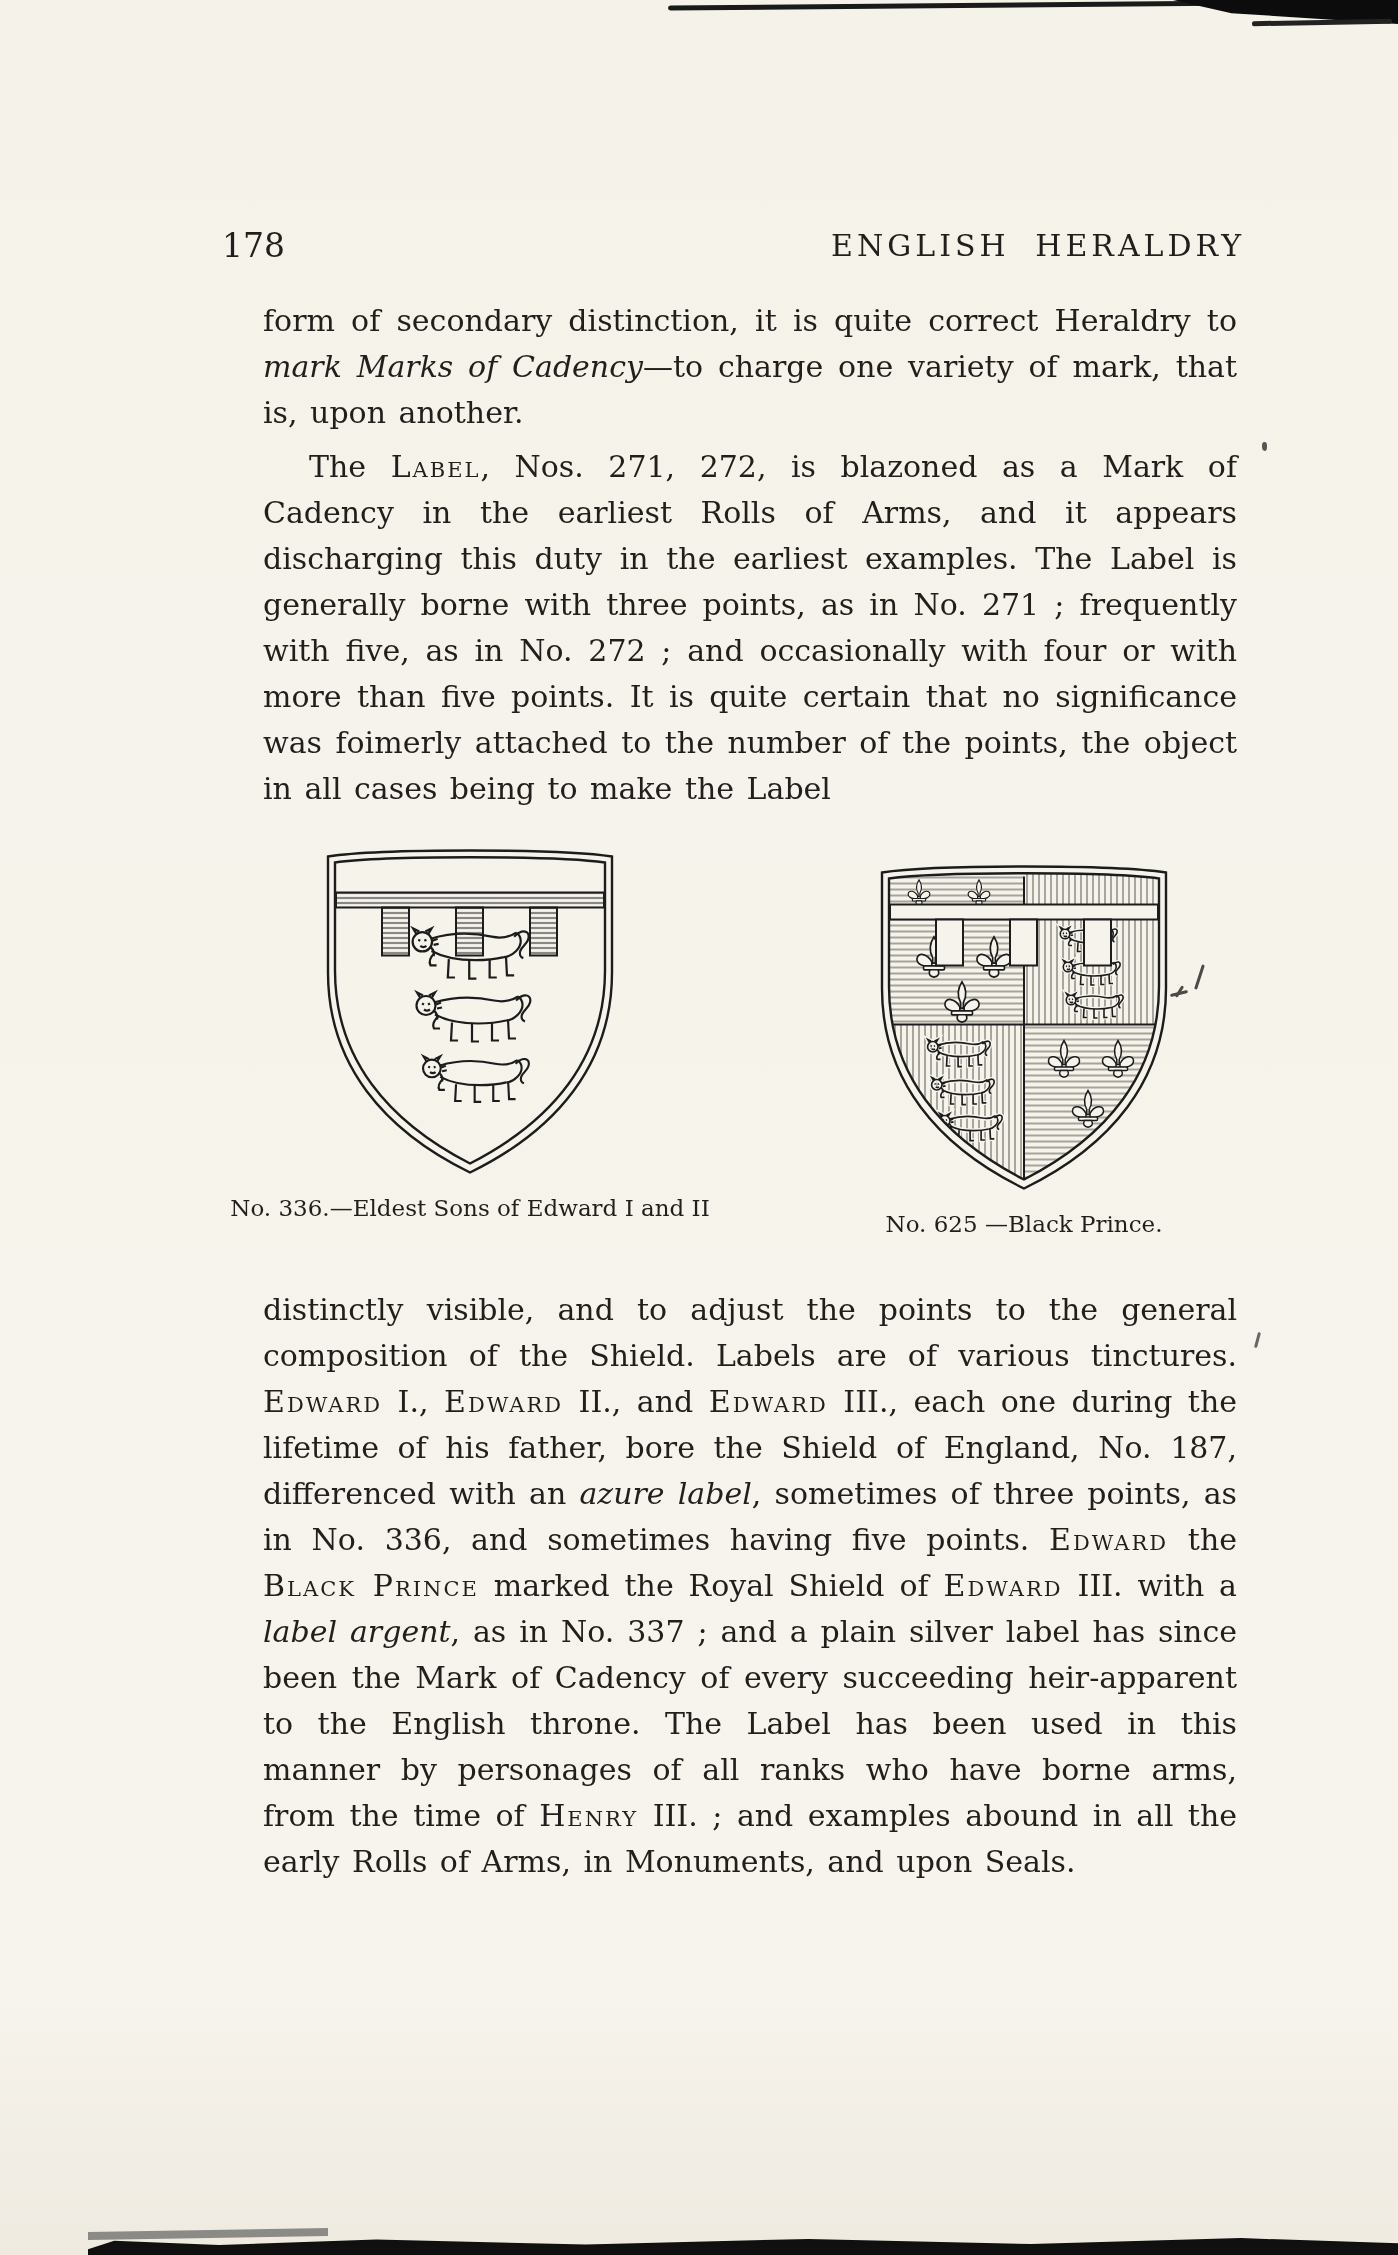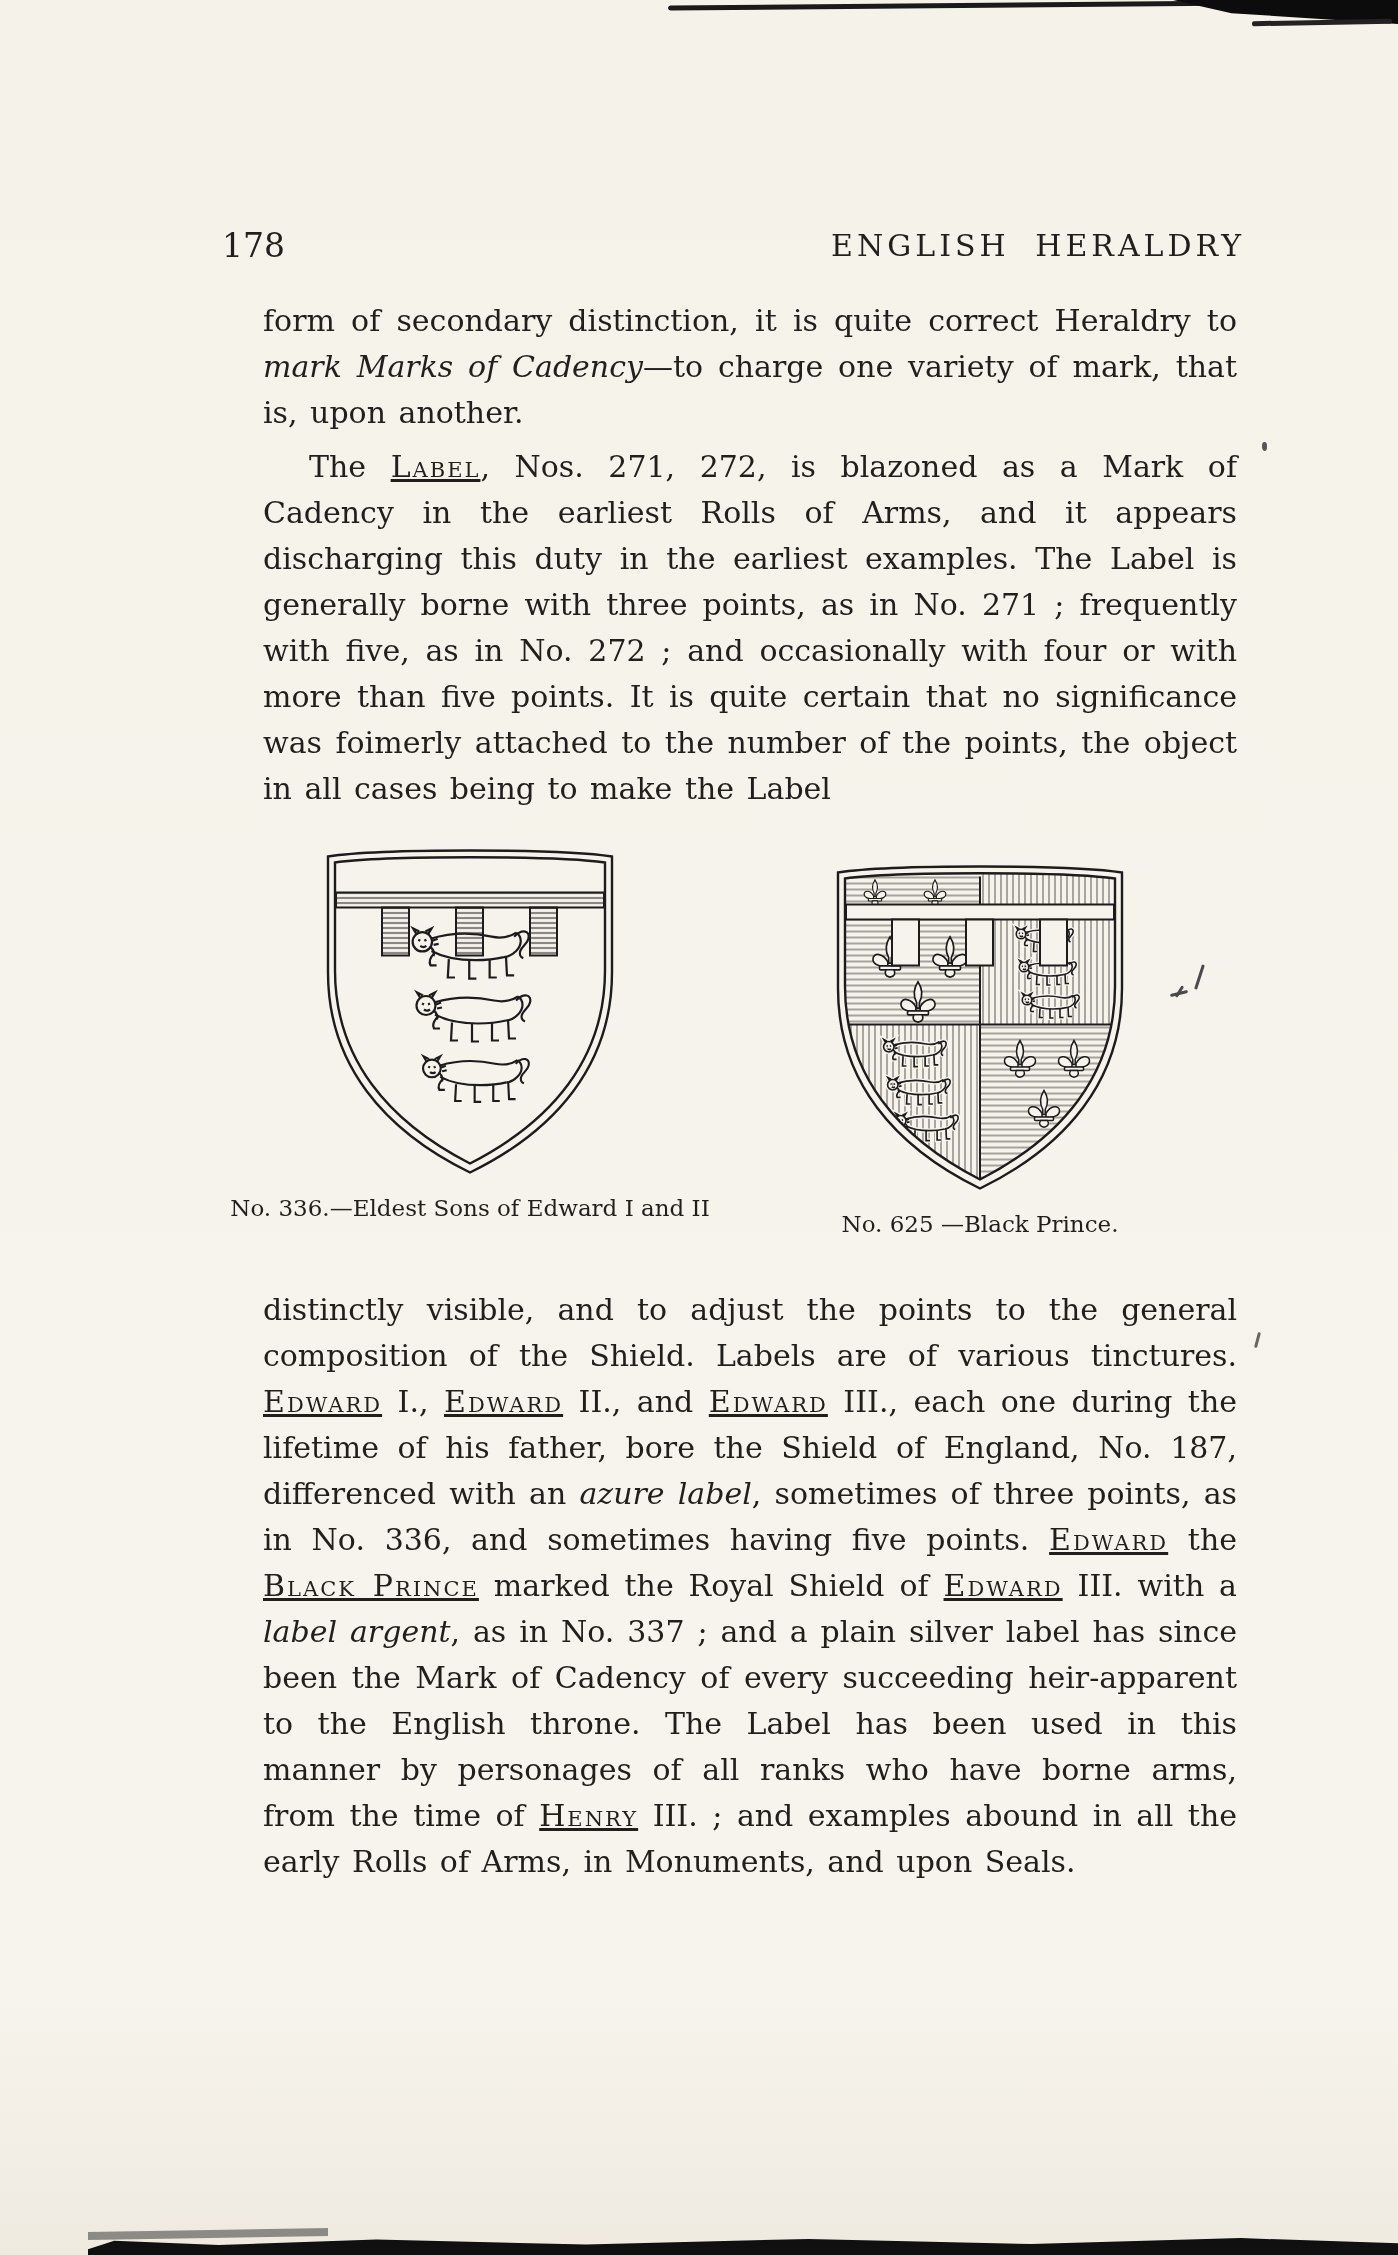--- a/index.html
+++ b/index.html
@@ -21,25 +21,25 @@
     position: absolute; left: 0; right: 0; top: 4px;
     text-align: right; font-size: 30px; letter-spacing: 4px; word-spacing: 12px;
   }
 
   .body-text {
     font-size: 30px; line-height: 46px;
     text-align: justify; word-spacing: 3px;
     margin: 8px;
   }
   p.indent { text-indent: 46px; }
-  .sc { font-variant: small-caps; letter-spacing: 2px; text-decoration: underline; }
+  .sc { font-variant: small-caps; letter-spacing: 2px; }
   .i  { font-style: italic; }
 
   
-  .figures { display: flex; margin: 26px 0 0 65px; }
+  .figures { display: flex; margin: 26px 0 0 65px; gap: 44px; }
   .figure { width: 300px; display: flex; flex-direction: column; align-items: center; }
   .figure + .figure { margin-left: 210px; }
   .fig-caption { font-size: 23px; margin-top: 12px; white-space: nowrap; text-align: center; }
   .after-figures { margin-top: 34px; }
 
   svg.shield { display: block; }
 
   
   .artifact { position: absolute; pointer-events: none; }
   .art-top-line {

